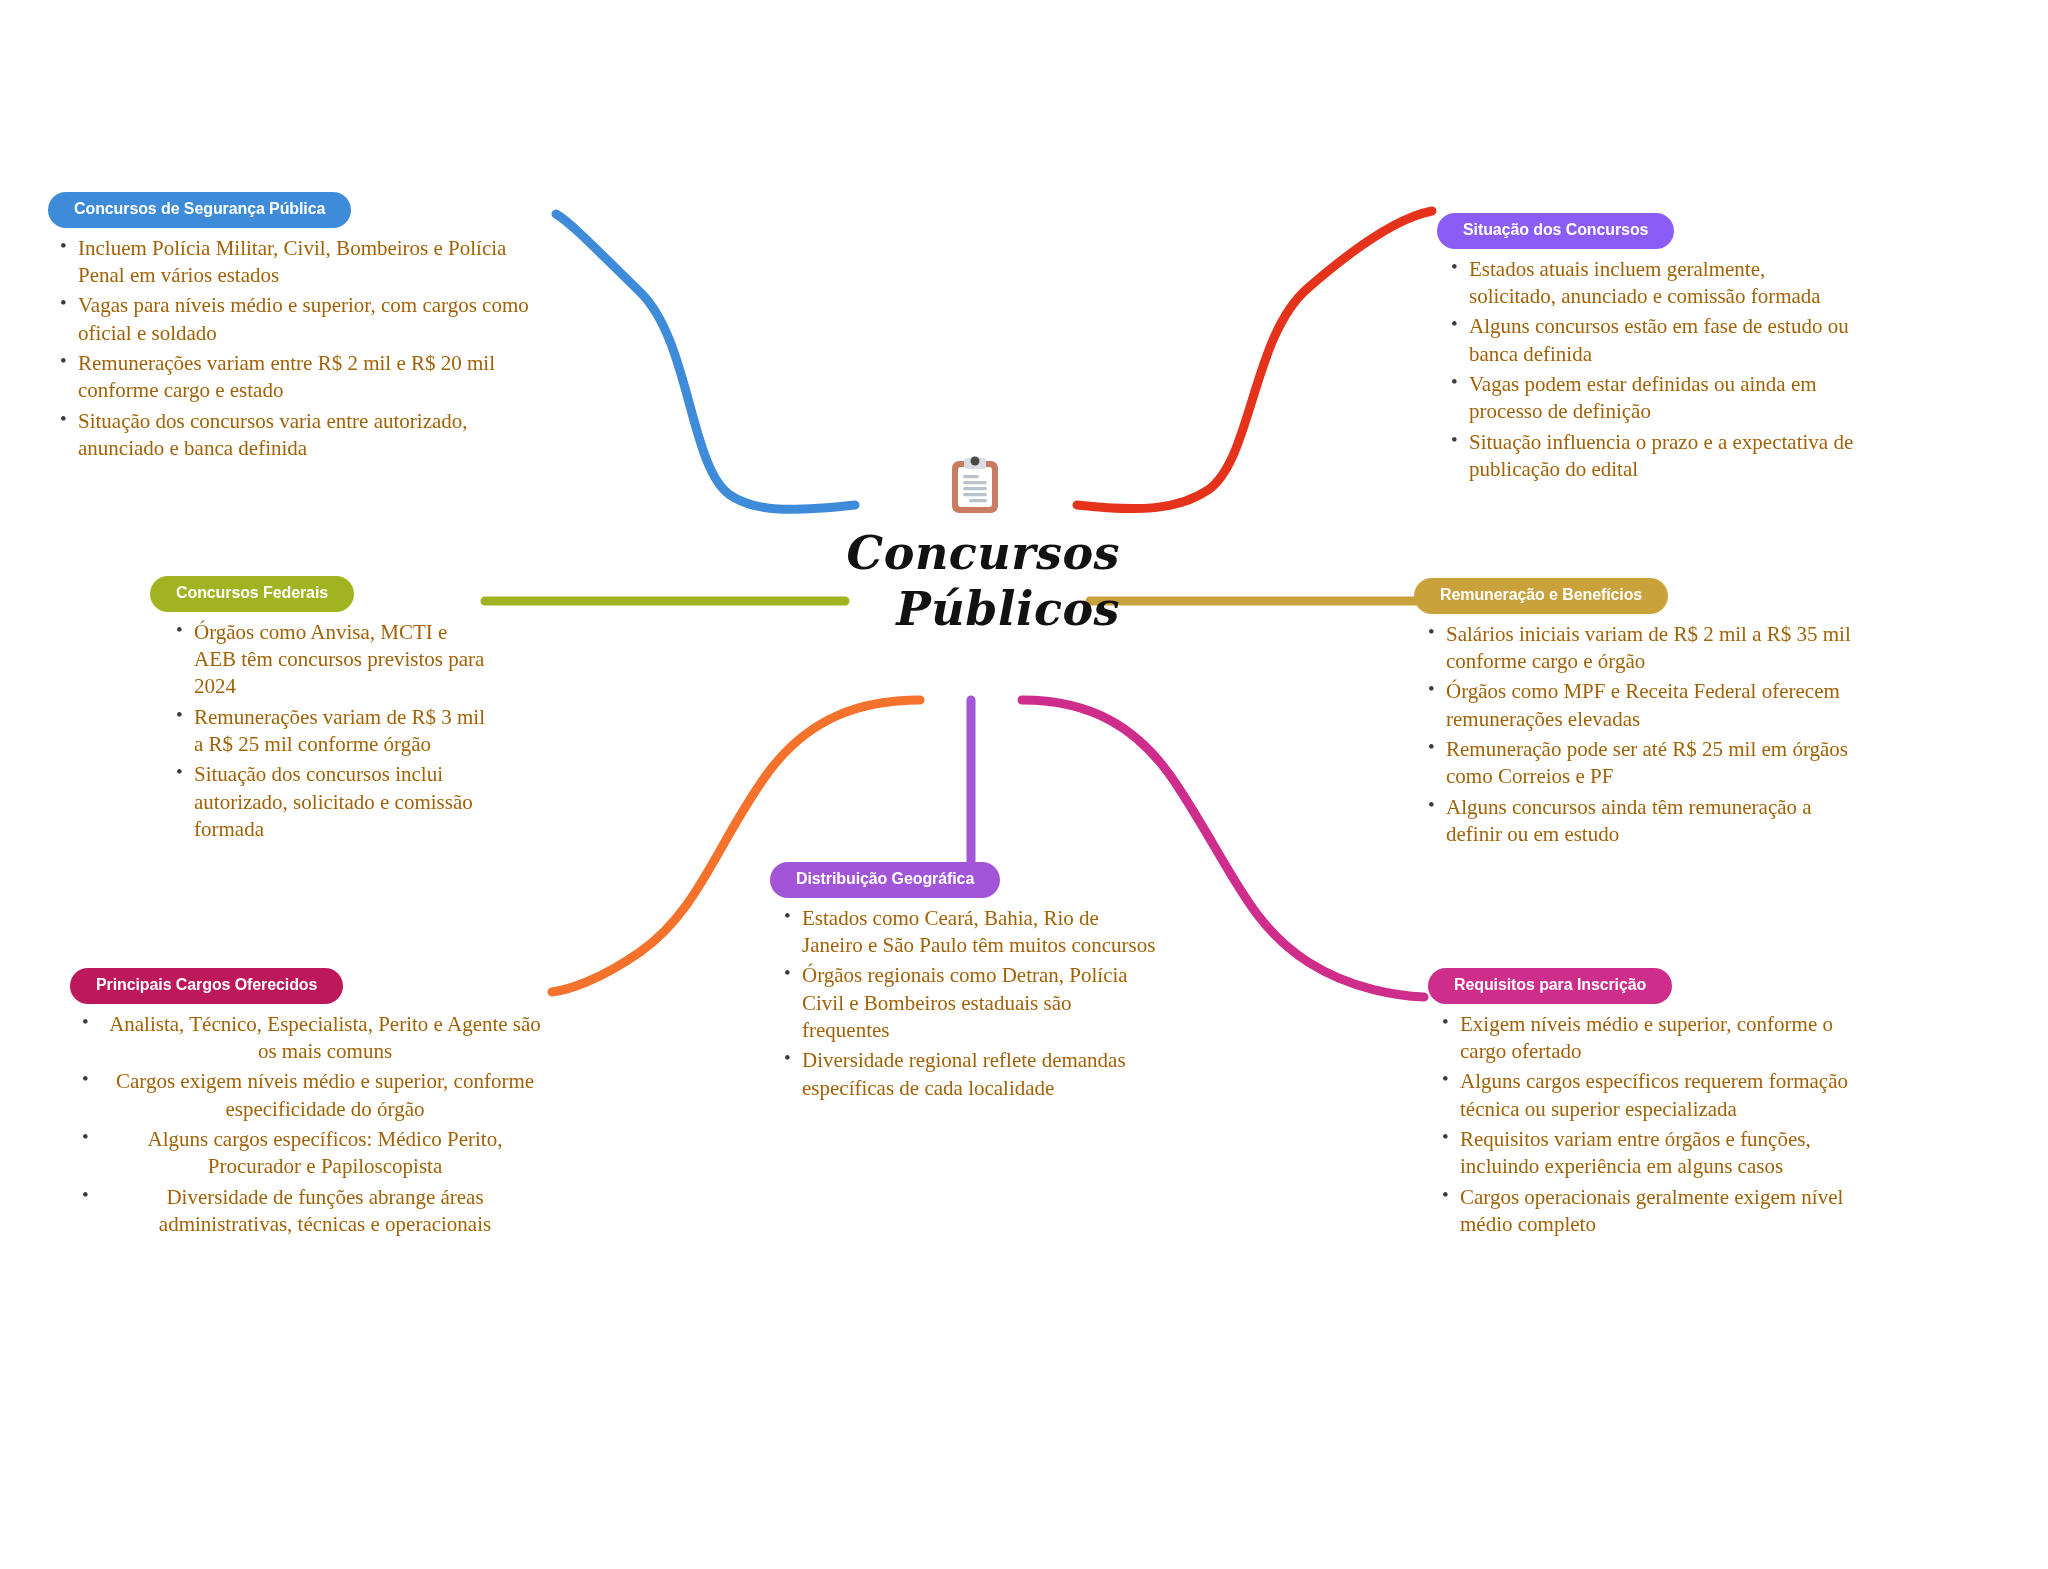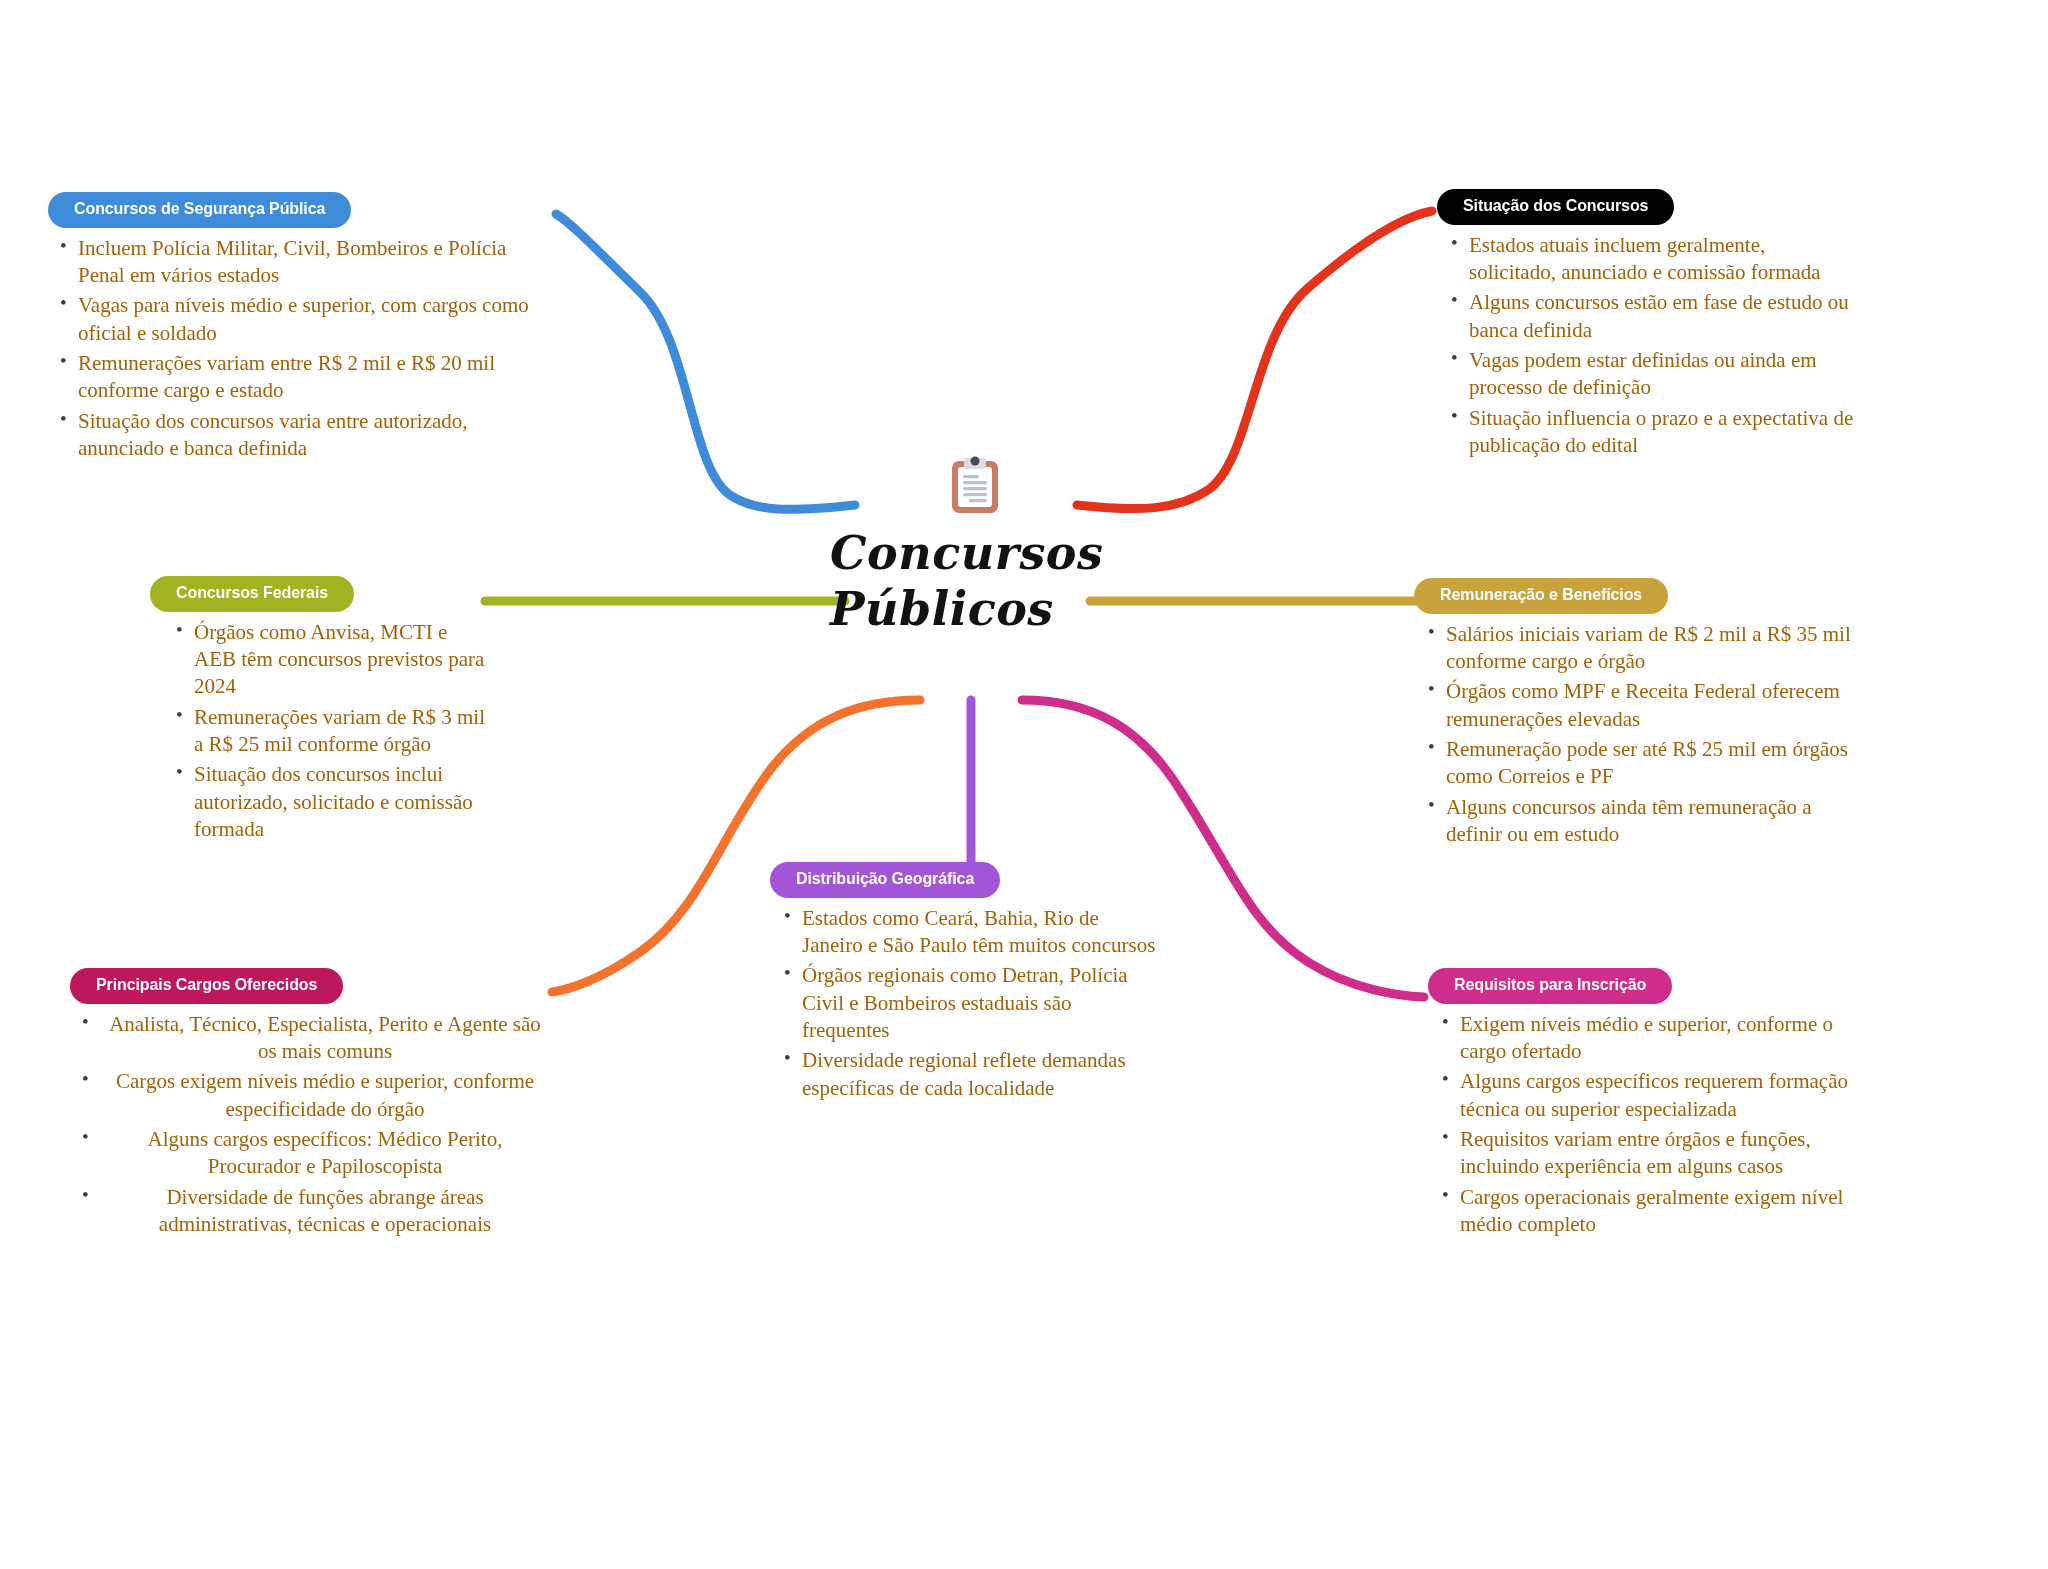--- a/index.html
+++ b/index.html
@@ -30,21 +30,21 @@
     height: 1569px;
     pointer-events: none;
   }
 
   
   .center-node {
     position: absolute;
     left: 830px;
     top: 455px;
     width: 290px;
-    text-align: left;
+    text-align: right;
   }
   .center-icon {
     font-size: 52px;
     line-height: 1;
     display: block;
     margin-bottom: 10px;
   }
   .clipboard-svg { display: block; margin: 0 auto; }
   .center-title {
     font-family: "DejaVu Serif", serif;
@@ -162,21 +162,21 @@
     <div class="branch-pill" style="background: rgb(62, 139, 217);">Concursos de Segurança Pública</div>
     <ul class="branch-list">
       <li>Incluem Polícia Militar, Civil, Bombeiros e Polícia Penal em vários estados</li>
       <li>Vagas para níveis médio e superior, com cargos como oficial e soldado</li>
       <li>Remunerações variam entre R$ 2 mil e R$ 20 mil conforme cargo e estado</li>
       <li>Situação dos concursos varia entre autorizado, anunciado e banca definida</li>
     </ul>
   </div>
 
   <div class="branch" id="branch-situacao">
-    <div class="branch-pill" style="background: #000000;">Situação dos Concursos</div>
+    <div class="branch-pill" style="background: #8b5cf6; margin-top: 24px;">Situação dos Concursos</div>
     <ul class="branch-list">
       <li>Estados atuais incluem geralmente, solicitado, anunciado e comissão formada</li>
       <li>Alguns concursos estão em fase de estudo ou banca definida</li>
       <li>Vagas podem estar definidas ou ainda em processo de definição</li>
       <li>Situação influencia o prazo e a expectativa de publicação do edital</li>
     </ul>
   </div>
 
   <div class="branch" id="branch-federais">
     <div class="branch-pill" style="background: rgb(162, 179, 34);">Concursos Federais</div>

